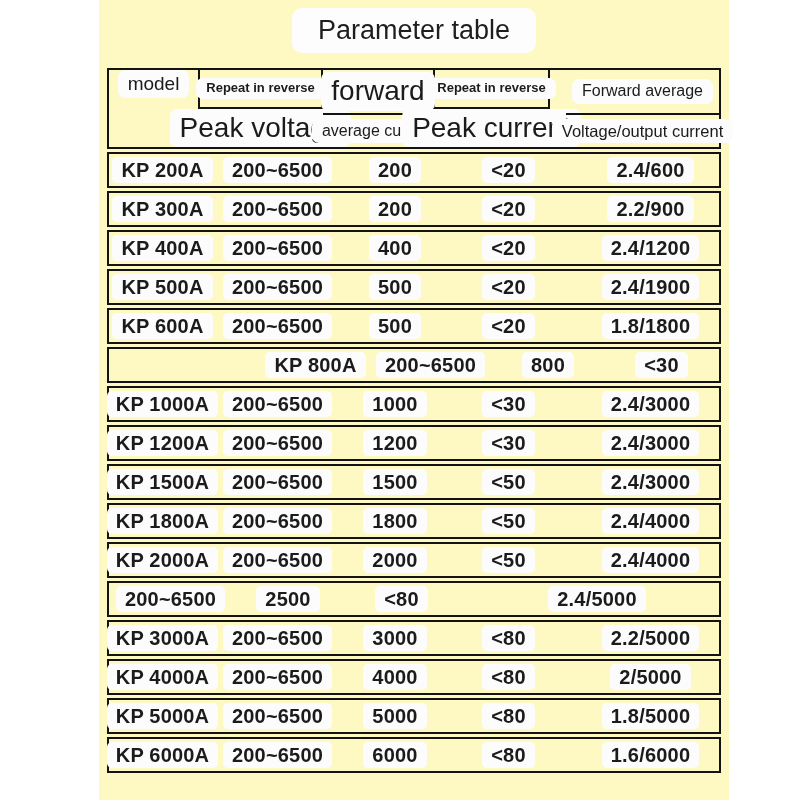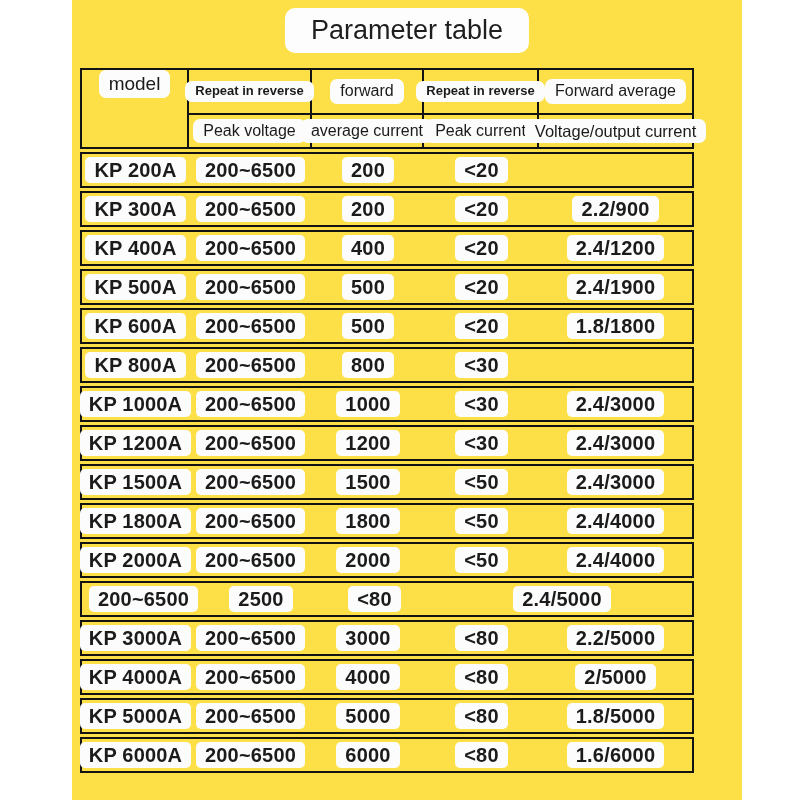--- a/index.html
+++ b/index.html
@@ -2,23 +2,22 @@
 <html><head>
 <meta charset="utf-8">
 <style>
   html,body{margin:0;padding:0;}
   body{
     width:800px;height:800px;position:relative;overflow:hidden;
     background:#ffffff;
     font-family:"Liberation Sans", sans-serif;
   }
   .panel{
-    position:absolute;left:72px;top:0;width:630px;height:800px;
-    background:#fde047;
-    padding-left:40px;
+    position:absolute;left:99px;top:0;width:630px;height:800px;
+    background:#fef9c3;
   }
   .title-pill{
     position:absolute;top:8px;left:50%;transform:translateX(-50%);
     background:#fdfdfd;border-radius:10px;
     padding:7px 26px;font-size:27px;color:#1e1e1e;white-space:nowrap;
   }
   .ptable{
     position:absolute;left:8px;top:68px;width:614px;
   }
   .header-box{
@@ -29,33 +28,33 @@
   .hcol.divided{border-right:2px solid #131313;}
   .model-col{align-items:center;justify-content:flex-start;}
   .hcell{display:flex;align-items:center;justify-content:center;}
   .hcell.top{height:43px;border-bottom:2px solid #131313;}
   .hcell.bottom{flex:1;}
   
   .c0{width:107px;}
   .c1{width:123px;}
   .c2{width:112px;}
   .c3{width:115px;}
-  .c4{width:153px;flex:1;}
+  .c4{width:153px;flex:1;margin-left:16px;}
   .pill{
     background:#fcfcfc;border-radius:7px;padding:3px 10px;
     color:#1b1b1b;white-space:nowrap;line-height:1.15;
   }
   .fs-small{font-size:13px;font-weight:bold;}
   .fs-mid{font-size:16px;}
   .fs-mid2{font-size:16.5px;text-align:right;}
-  .fs-big{font-size:16px;}
+  .fs-big{font-size:28px;}
   .fs-model{font-size:19px;}
   .row{
     box-sizing:border-box;height:36px;border:2px solid #131313;
-    display:flex;align-items:center;margin-bottom:3px;
+    display:flex;align-items:center;margin-bottom:3px;justify-content:flex-end;
   }
   .cell{box-sizing:border-box;display:flex;align-items:center;justify-content:center;height:100%;}
   .row .pill{
     font-weight:bold;font-size:20px;border-radius:5px;
     padding:0 9px;line-height:26px;letter-spacing:0.2px;
   }
 </style>
 </head>
 <body>
 
@@ -114,20 +113,23 @@
     </div>
     <div class="cell c1">
       <span class="pill">200~6500</span>
     </div>
     <div class="cell c2">
       <span class="pill">200</span>
     </div>
     <div class="cell c3">
       <span class="pill">&lt;20</span>
     </div>
+    <div class="cell c4">
+      <span class="pill">2.4/600</span>
+    </div>
   </div>
 
   <div class="row">
     <div class="cell c0">
       <span class="pill">KP 300A</span>
     </div>
     <div class="cell c1">
       <span class="pill">200~6500</span>
     </div>
     <div class="cell c2">

